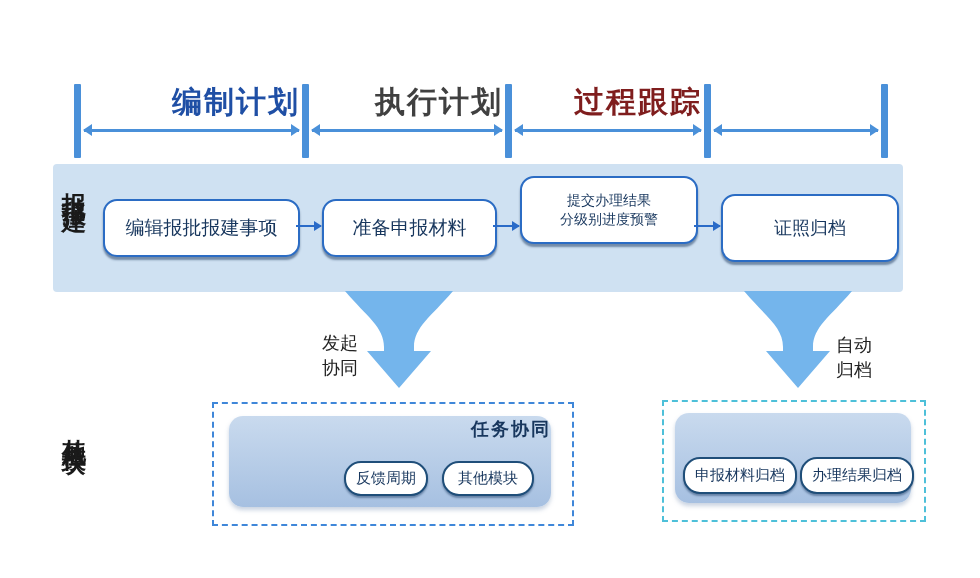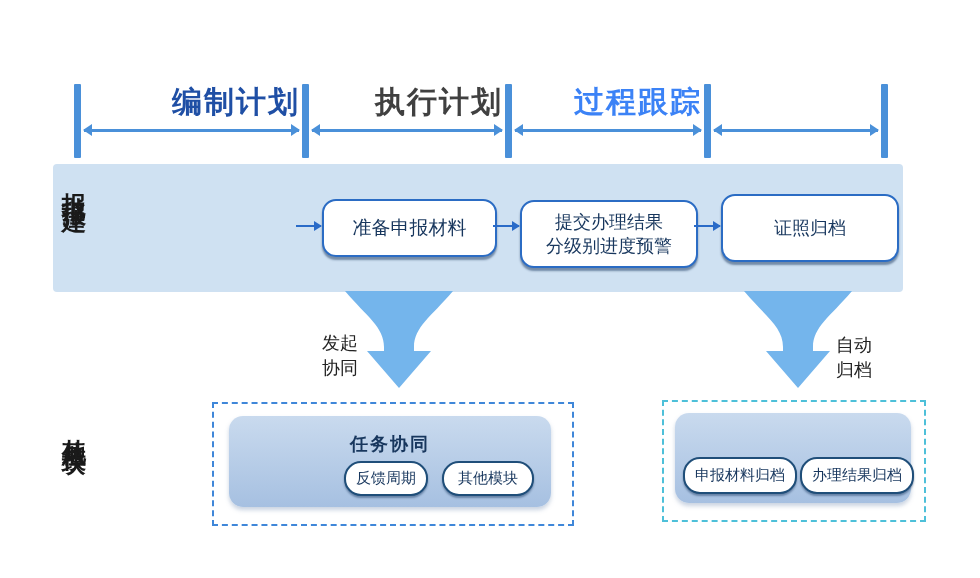--- a/index.html
+++ b/index.html
@@ -28,53 +28,57 @@
     border:5px solid transparent;border-right:0;border-left:8px solid #2a6bc8;}
   
   .funnel{position:absolute;top:291px;width:120px;height:100px;}
   .conn-label{position:absolute;font-size:18px;line-height:1.4;color:#222222;white-space:nowrap;}
   
   .dashbox{position:absolute;border:2px dashed #3f87d9;background:#ffffff;}
   .dashbox.teal{border-color:#4ec0d9;}
   .module{position:absolute;border-radius:14px;
     background:linear-gradient(180deg,#c9daee 0%,#a6c0e1 100%);
     box-shadow:0 3px 4px rgba(100,130,170,0.35);}
-  .module-title{text-align:center;margin-top:16px;font-size:18px;font-weight:bold;color:#17365d;letter-spacing:2px;}
+  .module-title{text-align:right;margin-top:1px;font-size:18px;font-weight:bold;color:#17365d;letter-spacing:2px;}
   .pill{position:absolute;background:#ffffff;border:2px solid #1f4e79;border-radius:17px;
     color:#17365d;font-size:15px;display:flex;align-items:center;justify-content:center;
     white-space:nowrap;box-shadow:0 2px 2px rgba(23,54,93,0.45);}
 </style>
 </head>
 <body>
 
 <div id="canvas">
 
   <div class="tbar" style="left:74px"></div>
   <div class="tbar" style="left:302px"></div>
   <div class="tbar" style="left:505px"></div>
   <div class="tbar" style="left:704px"></div>
   <div class="tbar" style="left:881px"></div>
 
   <div class="phase" style="left: 84px; width: 216px; color: rgb(31, 79, 165);">编制计划</div>
   <div class="phase" style="left: 311px; width: 192px; color: #404040;">执行计划</div>
-  <div class="phase" style="left: 514px; width: 188px; color: #3b82f6;">过程跟踪</div>
+  <div class="phase" style="left: 514px; width: 188px; color: #7f1d1d;">过程跟踪</div>
 
   <div class="harrow" style="left:84px;width:215px"></div>
   <div class="harrow" style="left:312px;width:190px"></div>
   <div class="harrow" style="left:515px;width:186px"></div>
   <div class="harrow" style="left:714px;width:164px"></div>
 
   <div class="band"></div>
   <div class="vlabel" style="left:62px;top:174px">报批报建</div>
 
+  <div class="stepbox" style="left:103px;top:199px;width:193px;height:54px">
+    <div>编辑报批报建事项</div>
+    <div></div>
+  </div>
   <div class="stepbox" style="left:322px;top:199px;width:171px;height:54px">
     <div>准备申报材料</div>
     <div></div>
   </div>
-  <div class="stepbox" style="left:520px;top:200px;width:174px;height:64px;font-size:18px">
+  <div class="stepbox" style="left:520px;top:176px;width:174px;height:64px;font-size:14px">
     <div>提交办理结果</div>
     <div>分级别进度预警</div>
   </div>
   <div class="stepbox" style="left:721px;top:194px;width:174px;height:64px;font-size:18px">
     <div>证照归档</div>
   </div>
 
   <div class="barrow" style="left:296px;width:25px"></div>
   <div class="barrow" style="left:493px;width:26px"></div>
   <div class="barrow" style="left:694px;width:26px"></div>

